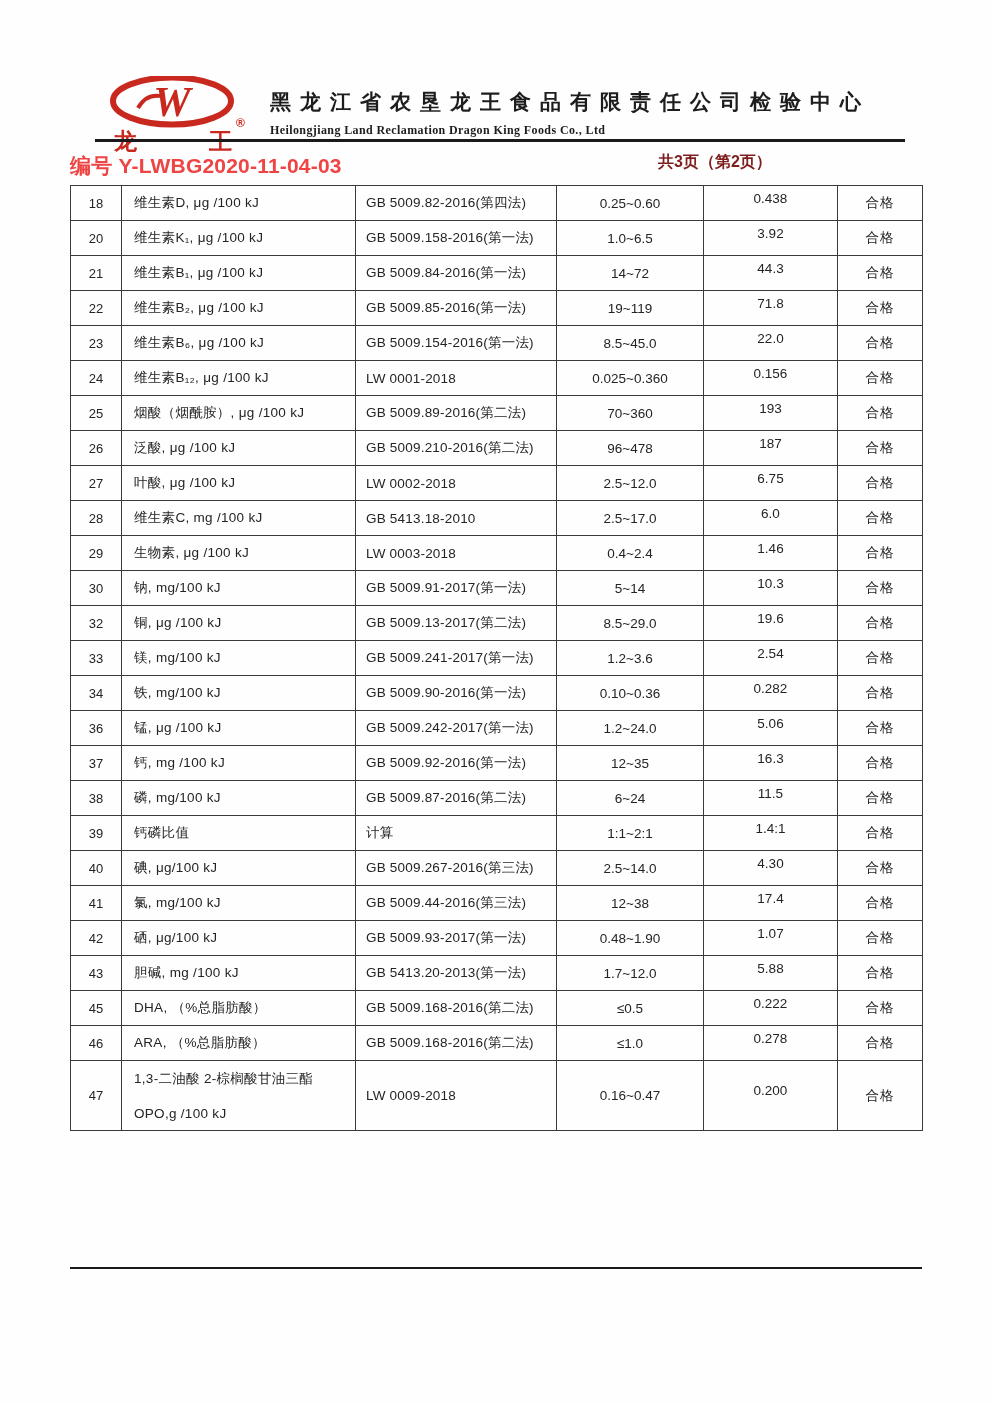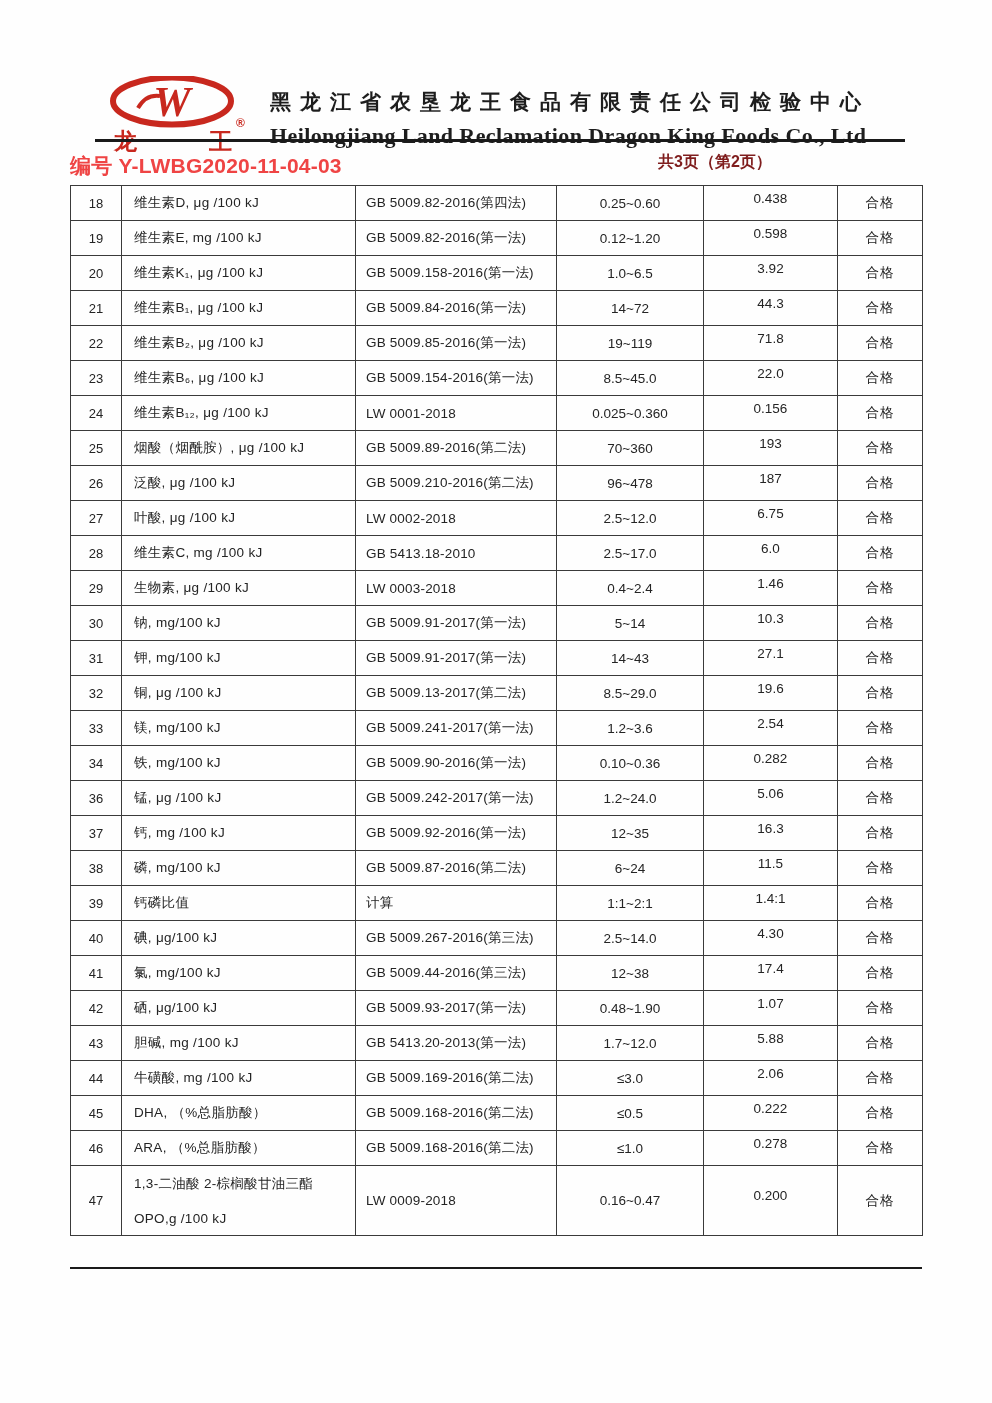--- a/index.html
+++ b/index.html
@@ -30,21 +30,21 @@
   .company-block{
     position:absolute;left:270px;top:88px;width:650px;
   }
   .company-cn{
     font-size:21px;font-weight:bold;letter-spacing:9px;
     color:#1d1d1d;white-space:nowrap;
   }
   .company-en{
     margin-top:7px;
     font-family:"Liberation Serif","DejaVu Serif",serif;
-    font-size:22px;font-weight:bold;letter-spacing:0.4px;
+    font-size:12px;font-weight:bold;letter-spacing:0.4px;
     color:#1d1d1d;white-space:nowrap;
   }
   .header-rule{
     position:absolute;left:95px;top:139px;width:810px;height:3px;
     background:#1a1a1a;
   }
   
   .meta-row{
     position:absolute;left:70px;top:152px;width:852px;height:26px;
   }
@@ -129,28 +129,20 @@
     <tbody>
         <tr>
           <td class="col-no"><span>18</span></td>
           <td class="col-item"><span>维生素D, μg /100 kJ</span></td>
           <td class="col-method"><span>GB 5009.82-2016(第四法)</span></td>
           <td class="col-range"><span>0.25~0.60</span></td>
           <td class="col-result"><span class="raised">0.438</span></td>
           <td class="col-conclusion"><span>合格</span></td>
         </tr>
         <tr>
-          <td class="col-no"><span>19</span></td>
-          <td class="col-item"><span>维生素E, mg  /100 kJ</span></td>
-          <td class="col-method"><span>GB 5009.82-2016(第一法)</span></td>
-          <td class="col-range"><span>0.12~1.20</span></td>
-          <td class="col-result"><span class="raised">0.598</span></td>
-          <td class="col-conclusion"><span>合格</span></td>
-        </tr>
-        <tr>
           <td class="col-no"><span>20</span></td>
           <td class="col-item"><span>维生素K₁,  μg /100 kJ</span></td>
           <td class="col-method"><span>GB 5009.158-2016(第一法)</span></td>
           <td class="col-range"><span>1.0~6.5</span></td>
           <td class="col-result"><span class="raised">3.92</span></td>
           <td class="col-conclusion"><span>合格</span></td>
         </tr>
         <tr>
           <td class="col-no"><span>21</span></td>
           <td class="col-item"><span>维生素B₁, μg /100 kJ</span></td>
@@ -225,28 +217,20 @@
         </tr>
         <tr>
           <td class="col-no"><span>30</span></td>
           <td class="col-item"><span>钠, mg/100 kJ</span></td>
           <td class="col-method"><span>GB 5009.91-2017(第一法)</span></td>
           <td class="col-range"><span>5~14</span></td>
           <td class="col-result"><span class="raised">10.3</span></td>
           <td class="col-conclusion"><span>合格</span></td>
         </tr>
         <tr>
-          <td class="col-no"><span>31</span></td>
-          <td class="col-item"><span>钾, mg/100 kJ</span></td>
-          <td class="col-method"><span>GB 5009.91-2017(第一法)</span></td>
-          <td class="col-range"><span>14~43</span></td>
-          <td class="col-result"><span class="raised">27.1</span></td>
-          <td class="col-conclusion"><span>合格</span></td>
-        </tr>
-        <tr>
           <td class="col-no"><span>32</span></td>
           <td class="col-item"><span>铜, μg /100 kJ</span></td>
           <td class="col-method"><span>GB 5009.13-2017(第二法)</span></td>
           <td class="col-range"><span>8.5~29.0</span></td>
           <td class="col-result"><span class="raised">19.6</span></td>
           <td class="col-conclusion"><span>合格</span></td>
         </tr>
         <tr>
           <td class="col-no"><span>33</span></td>
           <td class="col-item"><span>镁, mg/100 kJ</span></td>
@@ -318,28 +302,20 @@
           <td class="col-range"><span>0.48~1.90</span></td>
           <td class="col-result"><span class="raised">1.07</span></td>
           <td class="col-conclusion"><span>合格</span></td>
         </tr>
         <tr>
           <td class="col-no"><span>43</span></td>
           <td class="col-item"><span>胆碱, mg /100 kJ</span></td>
           <td class="col-method"><span>GB 5413.20-2013(第一法)</span></td>
           <td class="col-range"><span>1.7~12.0</span></td>
           <td class="col-result"><span class="raised">5.88</span></td>
-          <td class="col-conclusion"><span>合格</span></td>
-        </tr>
-        <tr>
-          <td class="col-no"><span>44</span></td>
-          <td class="col-item"><span>牛磺酸, mg /100 kJ</span></td>
-          <td class="col-method"><span>GB 5009.169-2016(第二法)</span></td>
-          <td class="col-range"><span>≤3.0</span></td>
-          <td class="col-result"><span class="raised">2.06</span></td>
           <td class="col-conclusion"><span>合格</span></td>
         </tr>
         <tr>
           <td class="col-no"><span>45</span></td>
           <td class="col-item"><span>DHA, （%总脂肪酸）</span></td>
           <td class="col-method"><span>GB 5009.168-2016(第二法)</span></td>
           <td class="col-range"><span>≤0.5</span></td>
           <td class="col-result"><span class="raised">0.222</span></td>
           <td class="col-conclusion"><span>合格</span></td>
         </tr>

